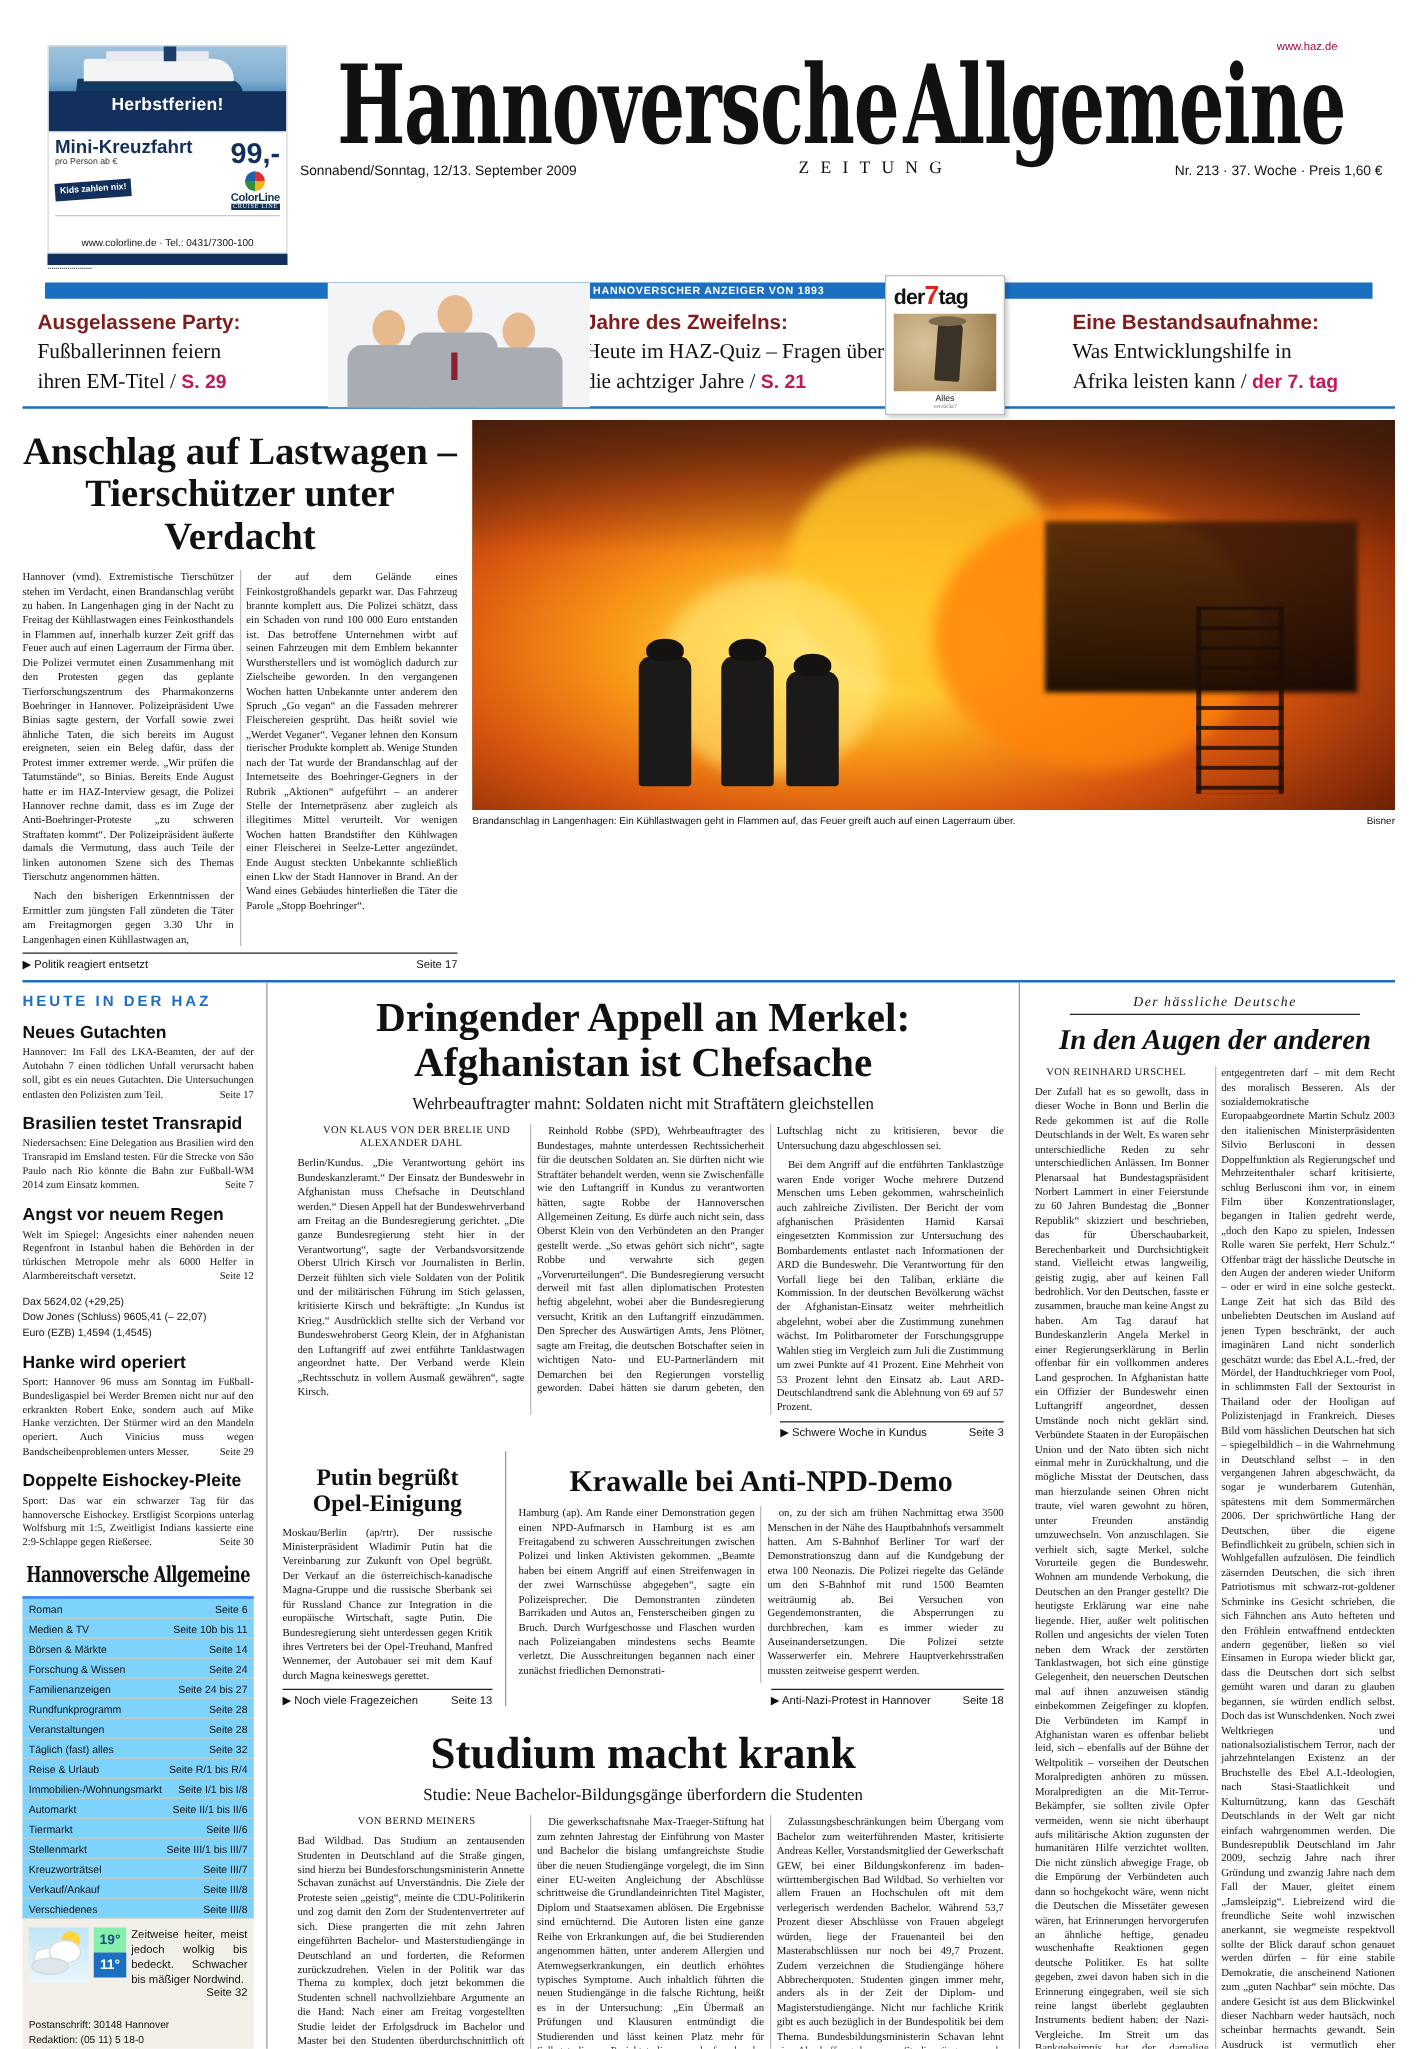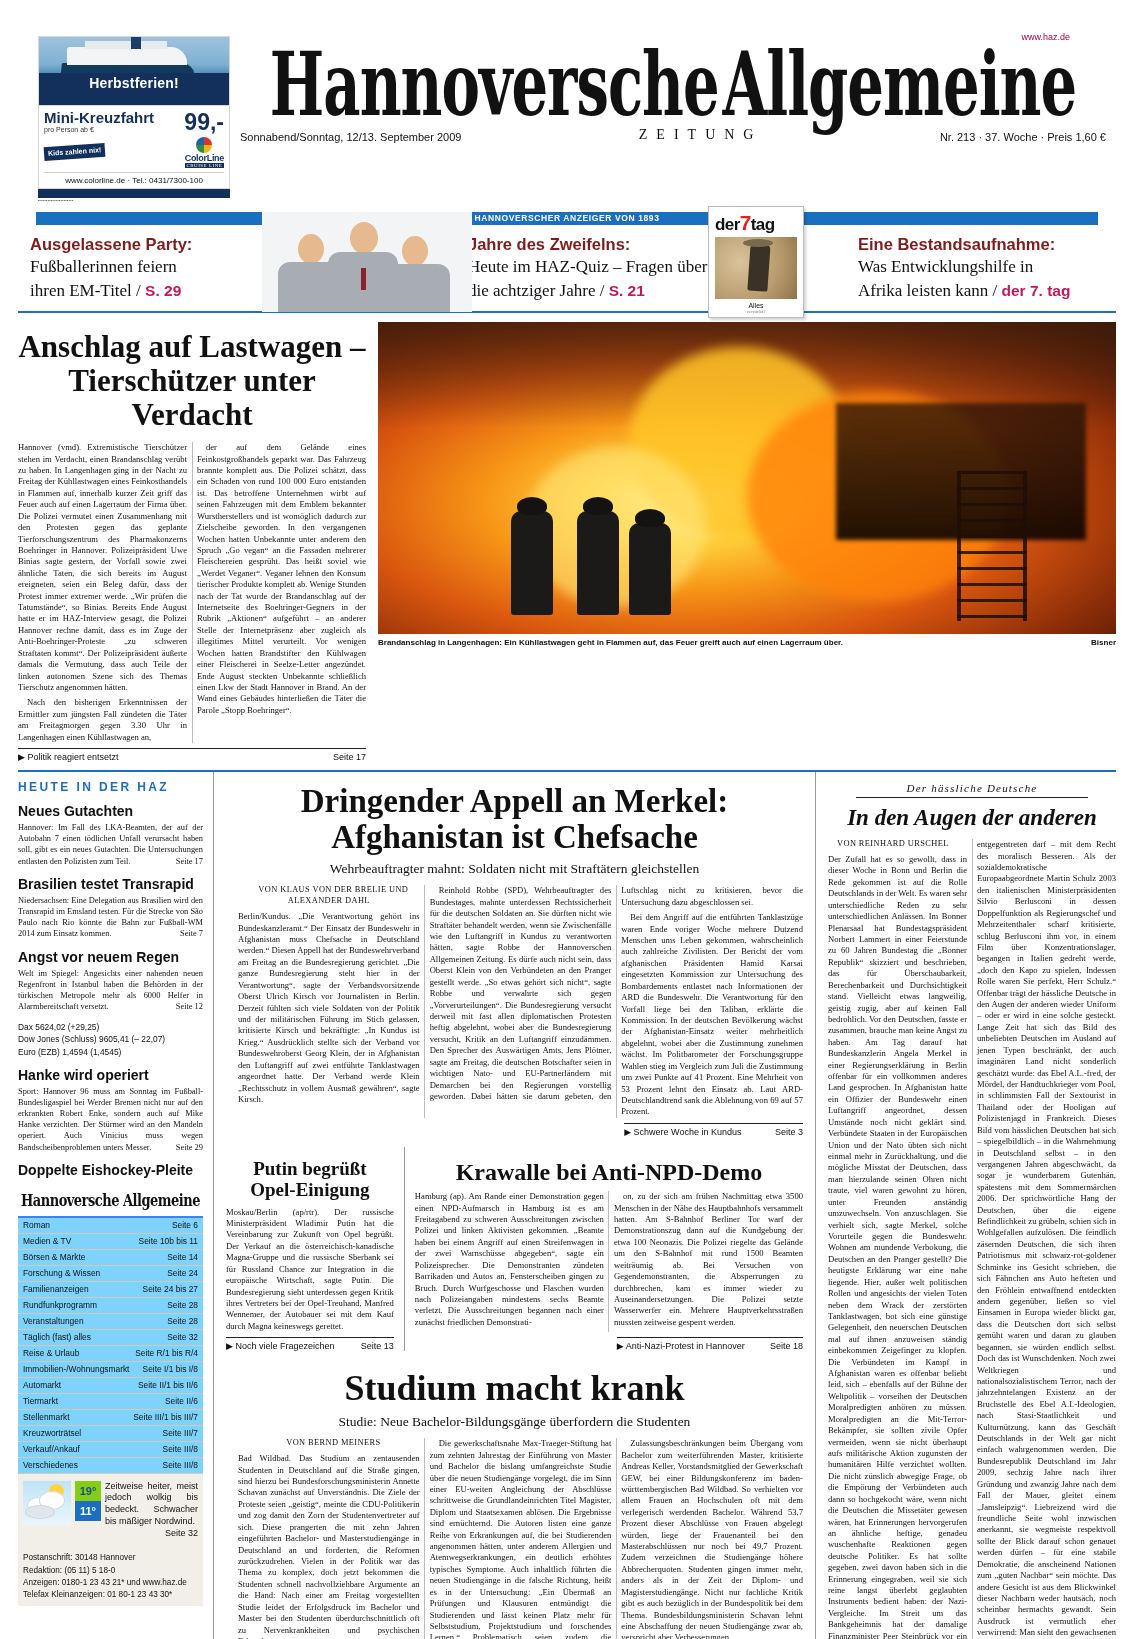--- a/index.html
+++ b/index.html
@@ -46,21 +46,21 @@
     font-family:"Liberation Sans",sans-serif; padding:3px 4px; transform:rotate(-4deg);
     line-height:1.15; max-width:70px; }
   .ad-color { text-align:center; }
   .cl-dot { width:16px; height:16px; margin:0 auto;
     background:conic-gradient(#e03030 0 25%, #f2b417 0 50%, #2f8f3f 0 75%, #1f62aa 0 100%);
     border-radius:50%; }
   .cl-name { font-family:"Liberation Sans",sans-serif; font-weight:bold; font-size:9px;
     color:#12305b; letter-spacing:-.3px; }
   .cl-sub { font-size:5px; background:#12305b; color:#fff; letter-spacing:.5px; }
   .ad-url { font-family:"Liberation Sans",sans-serif; font-size:8px; text-align:center;
-    margin-top:4px; color:#111; border-top:1px solid #ccc; padding-top:3px; }
+    margin-top:4px; color:#111; border-top:1px solid #ccc; padding-top:17px; }
   .ad-foot { height:9px; background:#12305b; }
   .ad-micro { font-size:4px; color:#666; letter-spacing:.2px; overflow:hidden; height:7px; }
 
   .masthead { flex:1; text-align:center; position:relative; padding:0 10px; }
   .haz-url { position:absolute; right:46px; top:-4px; font-family:"Liberation Sans",sans-serif;
     font-size:9px; color:#a3004c; }
   .logo {
     font-family:"DejaVu Serif", serif; font-weight:bold;
     font-size:66px; line-height:.98; letter-spacing:-1px;
     transform:scaleY(1.32) scaleX(.97);
@@ -114,21 +114,21 @@
     font-family:"Liberation Serif",serif; font-weight:bold; font-size:31px;
     line-height:1.1; text-align:center; margin:8px 0 10px;
   }
   .cols2 { column-count:2; column-gap:10px; column-rule:1px solid #bbb; }
   .bodytext { font-size:8.6px; line-height:1.33; text-align:justify; hyphens:auto; }
   .bodytext p { margin:0 0 4px; text-indent:9px; }
   .bodytext p.first { text-indent:0; }
   .ref { border-top:1px solid #222; margin-top:5px; padding-top:3px;
     font-family:"Liberation Sans",sans-serif; font-size:9px;
     display:flex; justify-content:space-between; }
-  .lead-right { flex:1;font-weight:bold; }
+  .lead-right { flex:1; }
   .photo {
     height:312px; position:relative; overflow:hidden;
     background:
       radial-gradient(ellipse at 42% 58%, #fff3b0 0%, #ffcf3a 16%, #f79416 34%, #d9560f 55%, #8c2d08 78%, #3d1304 100%),
       #2a1206;
   }
   .flame { position:absolute; border-radius:50%; filter:blur(6px); }
   .f1 { left:34%; top:8%; width:220px; height:190px; background:rgba(255,196,40,.85); }
   .f2 { left:50%; top:22%; width:260px; height:210px; background:rgba(255,130,10,.8); }
   .f3 { left:20%; top:40%; width:180px; height:160px; background:rgba(255,230,120,.6); }
@@ -166,21 +166,21 @@
   .idx-row { display:flex; justify-content:space-between; font-family:"Liberation Sans",sans-serif;
     font-size:8.4px; padding:2.5px 5px; border-bottom:1px solid #cfcabd; }
   .wx { display:flex; gap:4px; padding:7px 5px; background:#f1efe8; align-items:flex-start; }
   .wx-ico { width:48px; height:44px; position:relative; background:linear-gradient(180deg,#bfe4f7,#eaf6fd); }
   .cloud { position:absolute; background:#fff; border-radius:50%; box-shadow:0 0 0 1px #cfd8dd inset; }
   .c1 { left:4px; top:16px; width:22px; height:16px; }
   .c2 { left:16px; top:10px; width:26px; height:19px; }
   .c3 { left:2px; top:24px; width:30px; height:14px; background:#dfe7ec; }
   .sun { position:absolute; left:26px; top:3px; width:15px; height:15px; background:#ffd43b; border-radius:50%; }
   .wx-temps { width:26px; font-family:"Liberation Sans",sans-serif; font-weight:bold; font-size:11px; }
-  .t-hi { background:#84cc16; color:#1b4f86; text-align:center; padding:4px 0; }
+  .t-hi { background:#86efac; color:#1b4f86; text-align:center; padding:4px 0; }
   .t-lo { background:#1b6fc0; color:#fff; text-align:center; padding:4px 0; }
   .wx-txt { flex:1; font-family:"Liberation Sans",sans-serif; font-size:9px; line-height:1.3; text-align:justify; }
   .wx-txt .pg { float:right; }
   .contact { background:#f1efe8; font-family:"Liberation Sans",sans-serif; font-size:8.2px;
     line-height:1.5; padding:6px 5px 5px; }
 
   .mid-h1 { font-family:"Liberation Serif",serif; font-weight:bold; font-size:33px;
     line-height:1.08; text-align:center; margin:12px 0 6px; }
   .mid-sub { text-align:center; font-size:13.5px; margin-bottom:8px; }
   .byline { font-family:"Liberation Serif",serif; font-size:8.4px; font-variant:small-caps;
@@ -371,20 +371,21 @@
         <div>Dow Jones (Schluss) 9605,41 (– 22,07)</div>
         <div>Euro (EZB) 1,4594 (1,4545)</div>
       </div>
 
       <div>
         <div class="side-h">Hanke wird operiert</div>
         <p class="side-p"><span>Sport: Hannover 96 muss am Sonntag im Fußball-Bundesligaspiel bei Werder Bremen nicht nur auf den erkrankten Robert Enke, sondern auch auf Mike Hanke verzichten. Der Stürmer wird an den Mandeln operiert. Auch Vinicius muss wegen Bandscheibenproblemen unters Messer.</span> <span class="pg">Seite 29</span></p>
       </div>
       <div>
         <div class="side-h">Doppelte Eishockey-Pleite</div>
+        <p class="side-p"><span>Sport: Das war ein schwarzer Tag für das hannoversche Eishockey. Erstligist Scorpions unterlag Wolfsburg mit 1:5, Zweitligist Indians kassierte eine 2:9-Schlappe gegen Rießersee.</span> <span class="pg">Seite 30</span></p>
       </div>
 
       <div class="idx-logo">Hannoversche Allgemeine</div>
 
       <div class="idx">
         <div class="idx-row">
             <span>Roman</span>
             <span>Seite 6</span>
           </div>
         <div class="idx-row">

